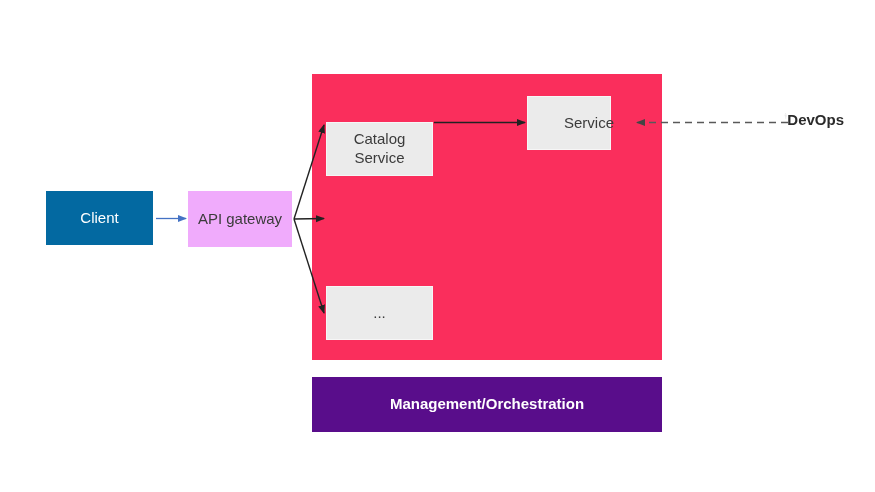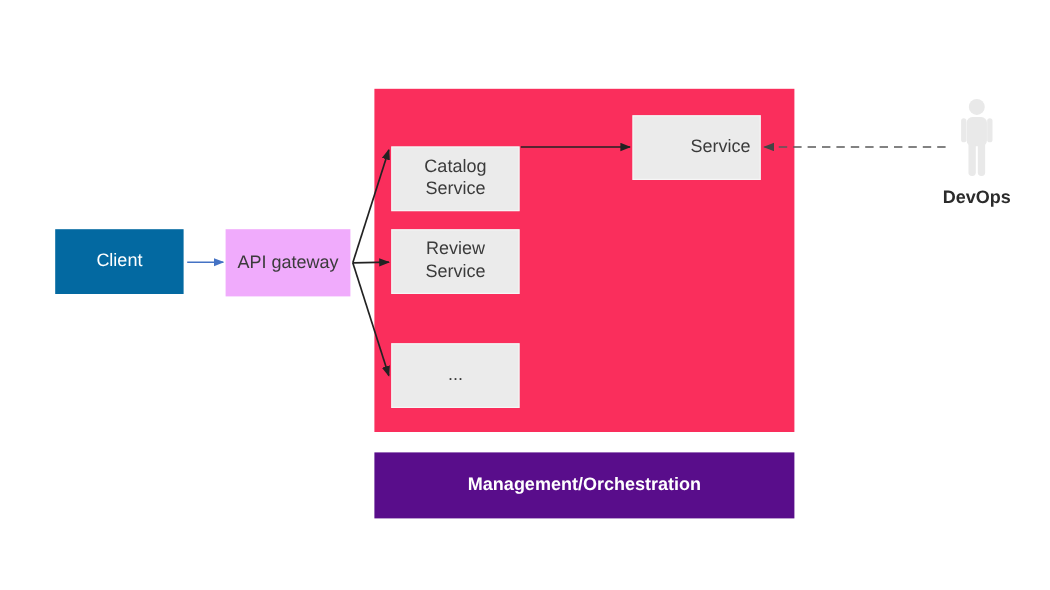--- a/index.html
+++ b/index.html
@@ -40,37 +40,37 @@
     position: absolute;
     left: 312px; top: 74px; width: 350px; height: 286px;
     background: #fa2e5c;
   }
   .gray-box {
     background: #ebebeb;
     border: 1px solid rgba(255,255,255,0.55);
     box-sizing: border-box;
   }
   .catalog-box  { left: 326px; top: 96px;  width: 107px; height: 54px; margin-top: 26px; }
-  .service-box  { left: 527px; top: 96px;  width: 107px; height: 54px; padding-left: 40px; }
+  .service-box  { left: 527px; top: 96px;  width: 84px; height: 54px; padding-left: 40px; }
   .review-box   { left: 326px; top: 191px; width: 107px; height: 54px; }
   .dots-box     { left: 326px; top: 286px; width: 107px; height: 54px; }
   .gray-box .label { max-width: 82px; }
 
   .management-bar {
     left: 312px; top: 377px; width: 350px; height: 55px;
     background: #590d8b;
     color: #ffffff;
     font-weight: 600;
   }
 
   .devops-figure {
     position: absolute;
     left: 784px; top: 82px; width: 60px;
     display: flex;
-    flex-direction: column;
+    flex-direction: row;
     align-items: center;
   }
   .devops-figure .person {
     width: 38px; height: 68px;
   }
   .devops-label {
     margin-top: 6px;
     font-size: 15px;
     font-weight: 600;
     color: #2b2b2b;
@@ -99,23 +99,20 @@
   </div>
 
   <div class="node gray-box catalog-box">
     <span class="label">Catalog Service</span>
   </div>
 
   <div class="node gray-box service-box">
     <span class="label">Service</span>
   </div>
 
-  <div class="node gray-box review-box">
-    <span class="label">Review Service</span>
-  </div>
 
   <div class="node gray-box dots-box">
     <span class="label">...</span>
   </div>
 
   <div class="node management-bar">
     <span class="label">Management/Orchestration</span>
   </div>
 
   <div class="devops-figure">

